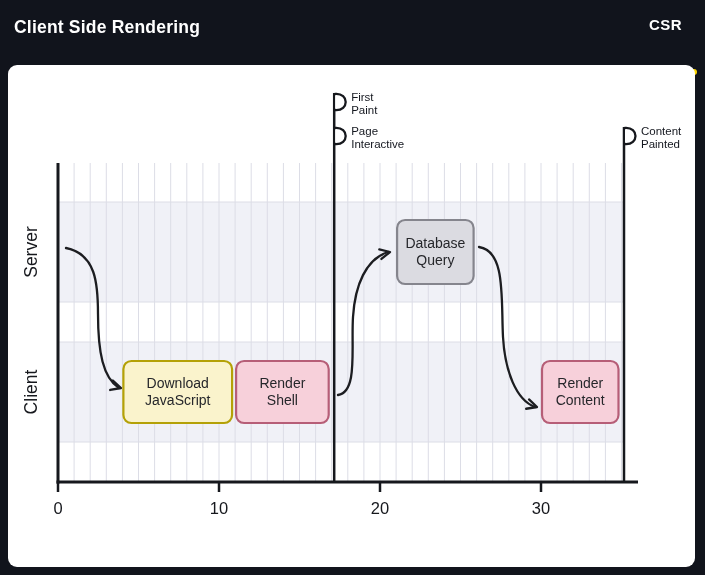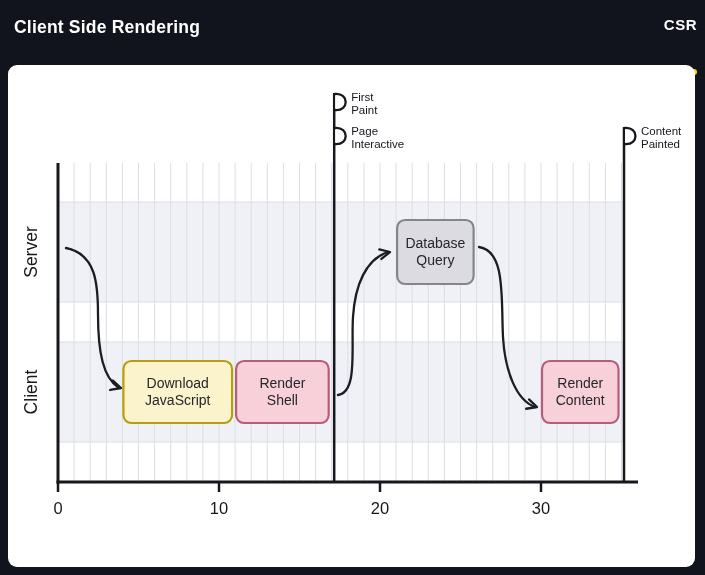--- a/index.html
+++ b/index.html
@@ -1,21 +1,21 @@
 <!DOCTYPE html>
 <html><head>
 <meta charset="utf-8">
 <style>
   html,body{margin:0;padding:0;background:#11141c;}
   body{width:705px;height:575px;overflow:hidden;}
   .stage{position:relative;width:705px;height:575px;font-family:"Liberation Sans",sans-serif;padding-left:22px;}
   .hdr{position:absolute;left:0;top:0;width:705px;height:65px;display:flex;justify-content:space-between;align-items:flex-start;box-sizing:border-box;padding:0 8px 0 14px;}
   .hdr h1{margin:17px 0 0 0;font-size:17.5px;font-weight:700;color:#ffffff;letter-spacing:.2px;}
   .tabs{display:flex;gap:8px;margin-top:0;}
-  .tab{background:none;border:none;cursor:pointer;display:flex;flex-direction:column;align-items:flex-end;width:63px;padding:16px 0 0 0;font-family:"Liberation Sans",sans-serif;gap:28px;}
+  .tab{background:none;border:none;cursor:pointer;display:flex;flex-direction:column;align-items:center;width:63px;padding:16px 0 0 0;font-family:"Liberation Sans",sans-serif;gap:28px;}
   .tab .tab-label{font-size:15px;font-weight:700;letter-spacing:.5px;}
   .tab .tab-underline{width:100%;}
   .tab.active .tab-label{color:#ffffff;}
   .tab.active .tab-underline{height:6px;border-radius:3px;margin-top:8px;}
   .tab.inactive .tab-underline{height:3px;border-radius:1.5px;margin-top:11px;}
   .panel{position:absolute;left:8px;top:65px;width:687px;height:502px;background:#ffffff;border-radius:9px;}
   svg.chart{position:absolute;left:0;top:0;pointer-events:none;}
 </style>
 </head>
 <body>

